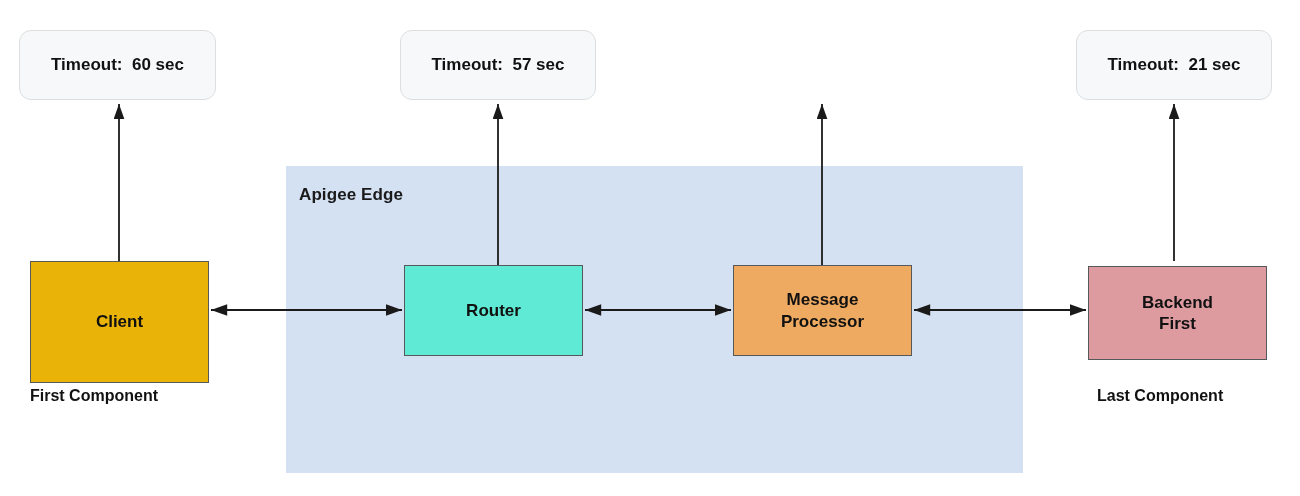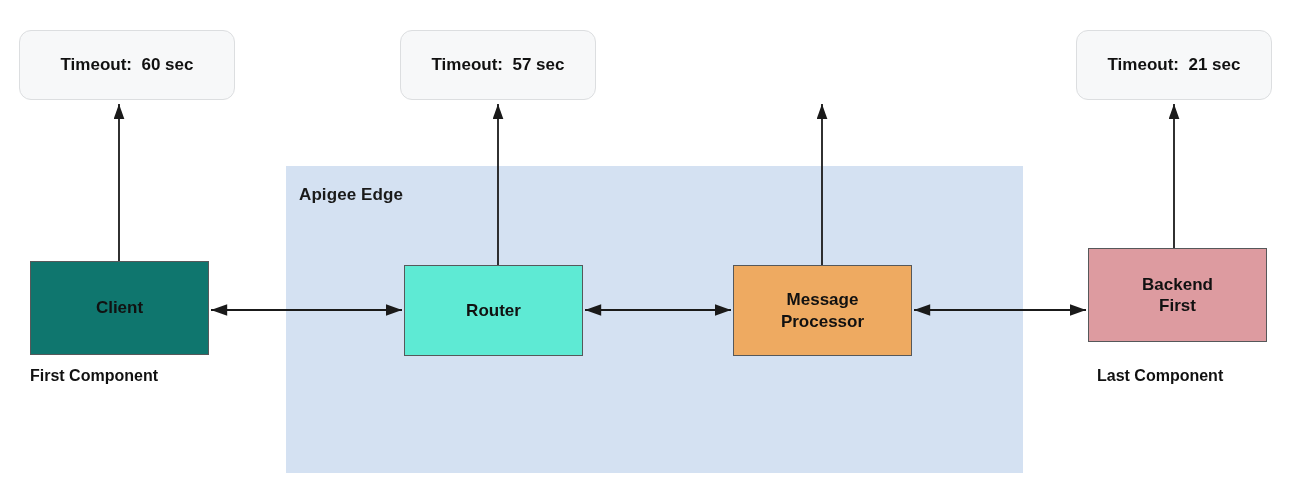--- a/index.html
+++ b/index.html
@@ -46,49 +46,50 @@
     box-sizing:border-box;
     border:1.5px solid #56585a;
     display:flex;align-items:center;justify-content:center;
     text-align:center;
   }
   .node-text{
     font-size:17px;font-weight:bold;color:#111111;
     line-height:1.25;
   }
 
-  .node-client{left:30px;top:261px;width:179px;height:94px;background:#0f766e;}
+  .node-client{left:30px;top:261px;width:179px;height:122px;background:#eab308;}
   .node-router{left:404px;top:265px;width:179px;height:91px;background:#5eead4;}
   .node-mp{left:733px;top:265px;width:179px;height:91px;background:#eeaa61;}
-  .node-backend{left:1088px;top:248px;width:179px;height:94px;background:#dd9ba0;}
+  .node-backend{left:1088px;top:266px;width:179px;height:94px;background:#dd9ba0;}
 
   
   .caption{
     position:absolute;
     font-size:16px;font-weight:bold;color:#111111;
     white-space:nowrap;
+    margin-top:20px;
   }
   .caption-first{left:30px;top:367px;}
   .caption-last{left:1097px;top:367px;}
 
   
   .connectors{
     position:absolute;left:0;top:0;width:1300px;height:496px;
     pointer-events:none;
   }
 </style>
 </head>
 <body>
 
 <div id="canvas">
 
   <div class="edge-region"></div>
   <div class="edge-label">Apigee Edge</div>
 
-  <div class="timeout-box" style="left:19px;width:216px;">
+  <div class="timeout-box" style="left:19px;width:197px;">
     <span class="timeout-text">Timeout:  60 sec</span>
   </div>
 
   <div class="timeout-box" style="left:400px;width:196px;">
     <span class="timeout-text">Timeout:  57 sec</span>
   </div>
 
 
   <div class="timeout-box" style="left:1076px;width:196px;">
     <span class="timeout-text">Timeout:  21 sec</span>

